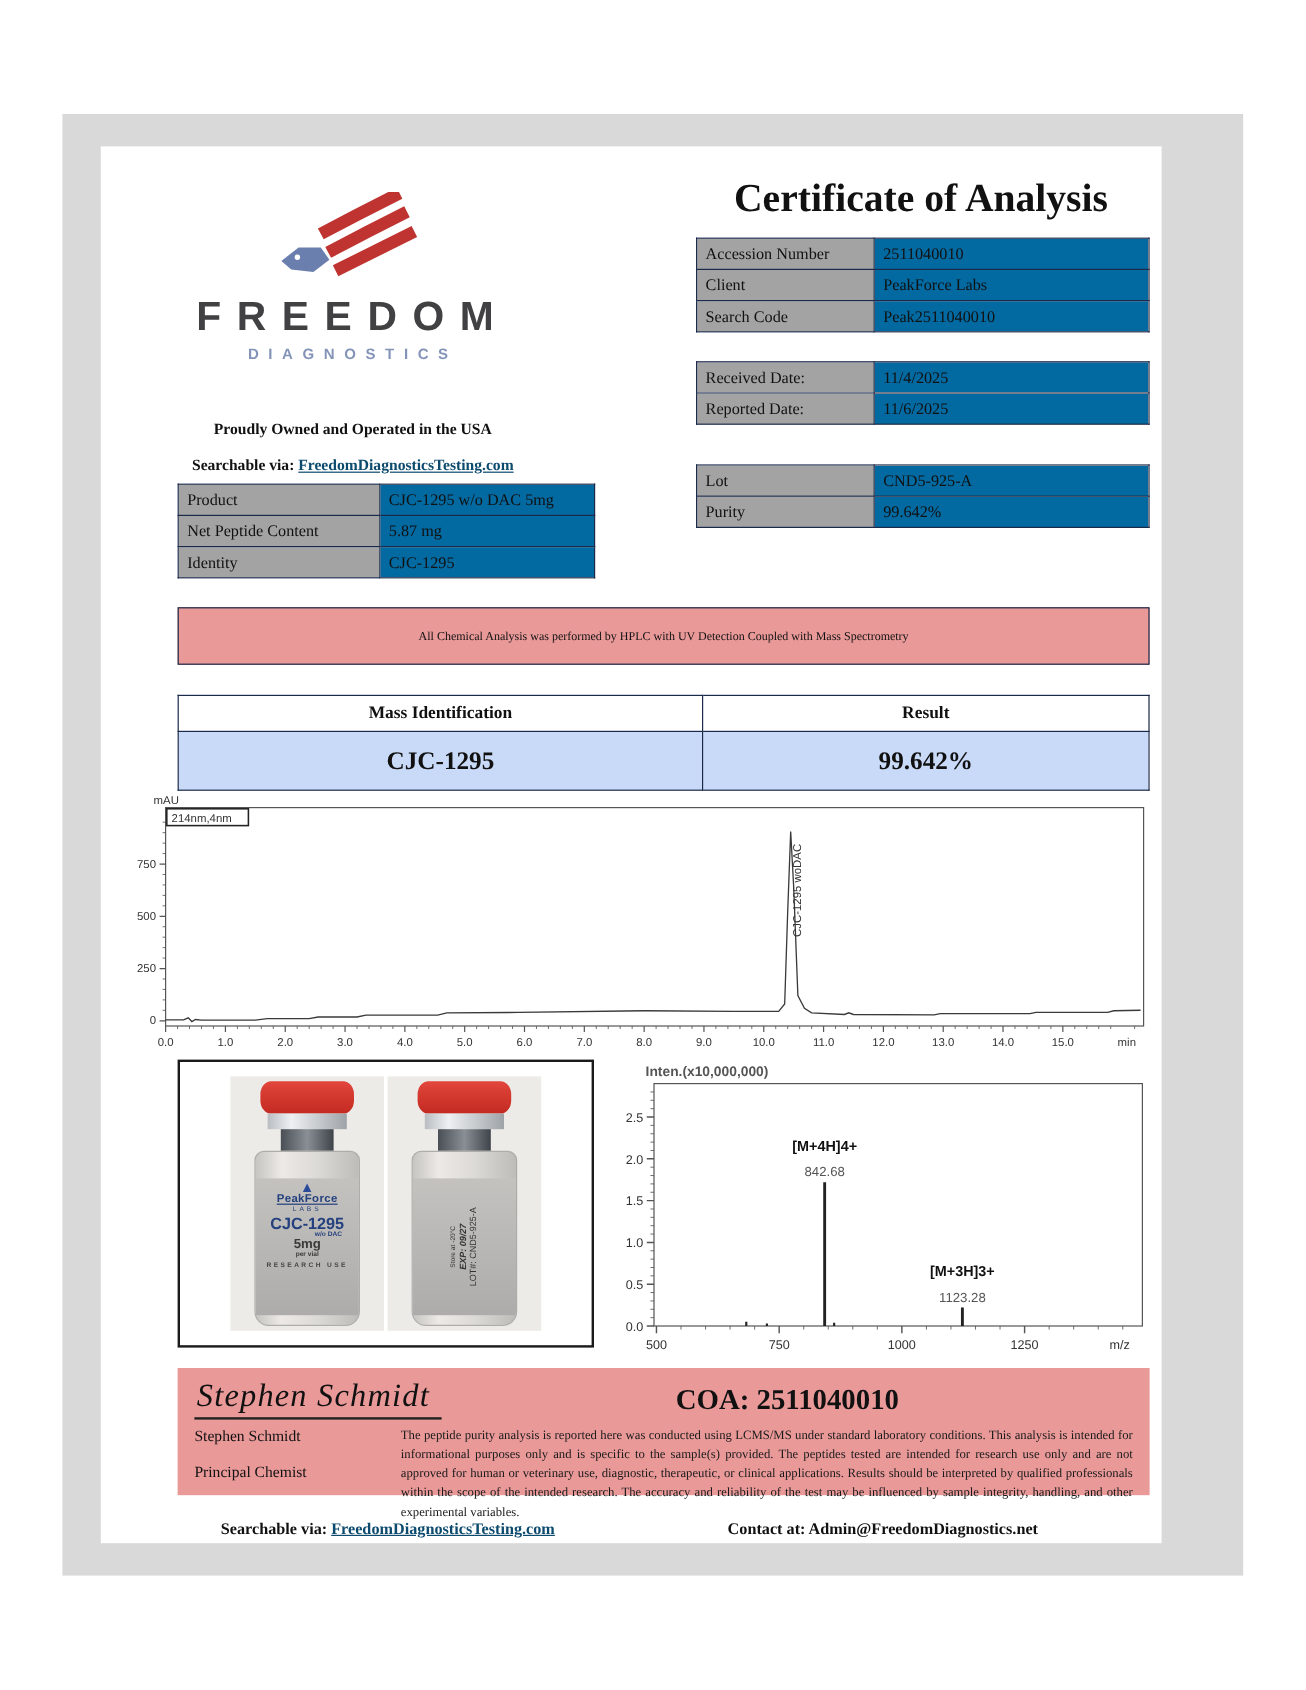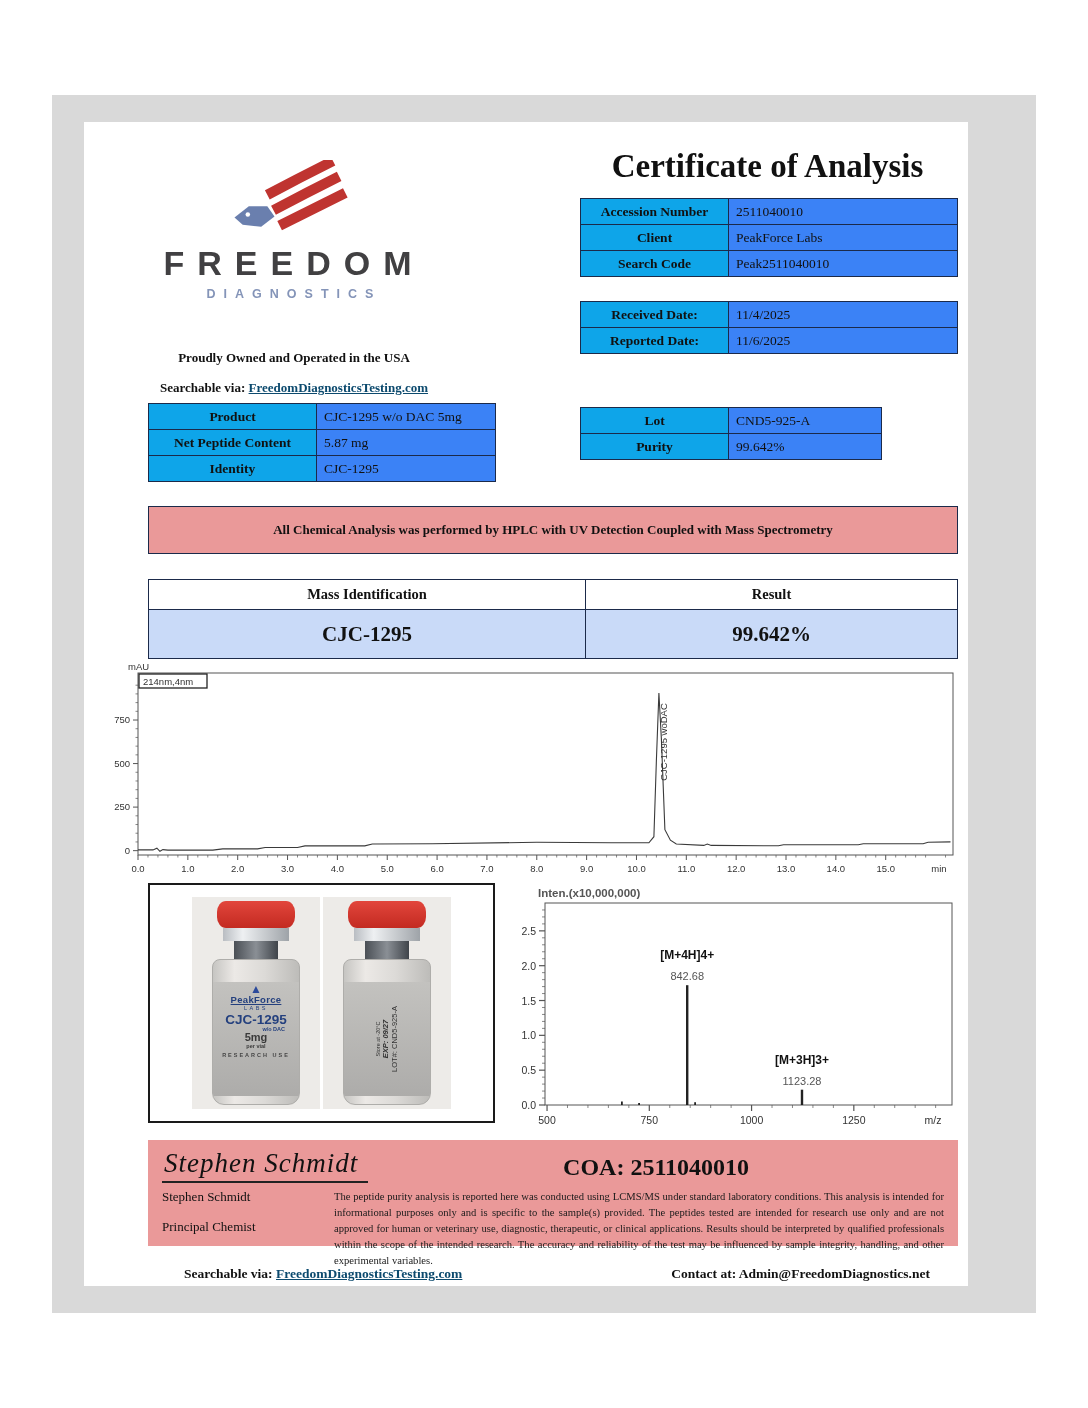--- a/index.html
+++ b/index.html
@@ -16,25 +16,25 @@
   .search-line{font-weight:bold;font-size:13px;}
   .search-top{left:10px;top:258px;width:400px;text-align:center;}
   a.doclink{color:#0c4a6e;text-decoration:underline;font-weight:bold;}
 
   
   .title{left:486px;top:26px;width:395px;margin:0;text-align:center;font-size:33px;font-weight:bold;}
 
   
   table.itable{border-collapse:collapse;table-layout:fixed;font-size:13.5px;}
   table.itable td{border:1.7px solid #1b2a4a;padding:2px 7px;height:21px;overflow:hidden;white-space:nowrap;}
-  td.lab{background:#0ea5e9;font-weight:bold;text-align:center;}
-  td.val{background:#3b82f6;}
-
-  
-  .banner{left:64px;top:384px;width:810px;height:48px;background:#ea9999;border:1.7px solid #1b2a4a;display:flex;align-items:center;justify-content:center;text-align:center;font-weight:bold;font-size:13px;box-sizing:border-box;}
+  td.lab{background:#a3a3a3;font-weight:normal;}
+  td.val{background:#0369a1;}
+
+  
+  .banner{left:64px;top:384px;width:810px;height:48px;background:#ea9999;border:1.7px solid #1b2a4a;display:flex;align-items:center;justify-content:center;text-align:center;font-weight:normal;font-size:10px;box-sizing:border-box;}
 
   
   table.mass{border-collapse:collapse;table-layout:fixed;}
   table.mass td{border:1.7px solid #1b2a4a;text-align:center;overflow:hidden;}
   .mass .mhead td{height:27px;font-weight:bold;font-size:14.5px;background:#ffffff;}
   .mass .mdata td{height:46px;font-weight:bold;font-size:21px;background:#c9daf8;}
 
   
   .ax-t{font:9.5px "Liberation Sans",sans-serif;fill:#333;}
   .ms-t{font:10.5px "Liberation Sans",sans-serif;fill:#333;}
@@ -70,21 +70,21 @@
   .sig-row{display:flex;align-items:flex-start;}
   .sig-script{font-style:italic;font-size:27px;border-bottom:2px solid #222;padding:0 10px 2px 2px;letter-spacing:1px;}
   .coa{flex:1;text-align:center;font-weight:bold;font-size:24px;padding-top:6px;}
   .sig-cols{display:grid;grid-template-columns:172px 1fr;margin-top:6px;}
   .sig-name{font-size:13px;margin-bottom:14px;}
   .sig-role{font-size:13px;}
   .disclaimer{font-size:10.6px;line-height:1.52;text-align:justify;color:#1a1a1a;}
 
   .bottom-row{left:0;top:1144px;width:884px;display:flex;font-weight:bold;font-size:13.5px;}
   .bottom-left{margin-left:100px;}
-  .bottom-right{margin-left:auto;margin-right:38px;}
+  .bottom-right{margin-left:auto;margin-right:103px;}
 </style>
 </head>
 <body>
 
 <div class="canvas">
   <div class="frame">
     <div class="page">
 
       <div class="abs tagline">Proudly Owned and Operated in the USA</div>
 
@@ -159,21 +159,21 @@
           <td class="lab">Net Peptide Content</td>
           <td class="val">5.87 mg</td>
         </tr>
         <tr>
           <td class="lab">Identity</td>
           <td class="val">CJC-1295</td>
         </tr>
       </tbody>
         </table>
 
-      <table class="itable abs" style="left:496px;top:285px;width:302px;">
+      <table class="itable abs" style="left:496px;top:265px;width:378px;">
         <colgroup>
             <col style="width:148px">
             <col>
           </colgroup>
         <tbody>
             <tr>
           <td class="lab">Lot</td>
           <td class="val">CND5-925-A</td>
         </tr>
         <tr>

